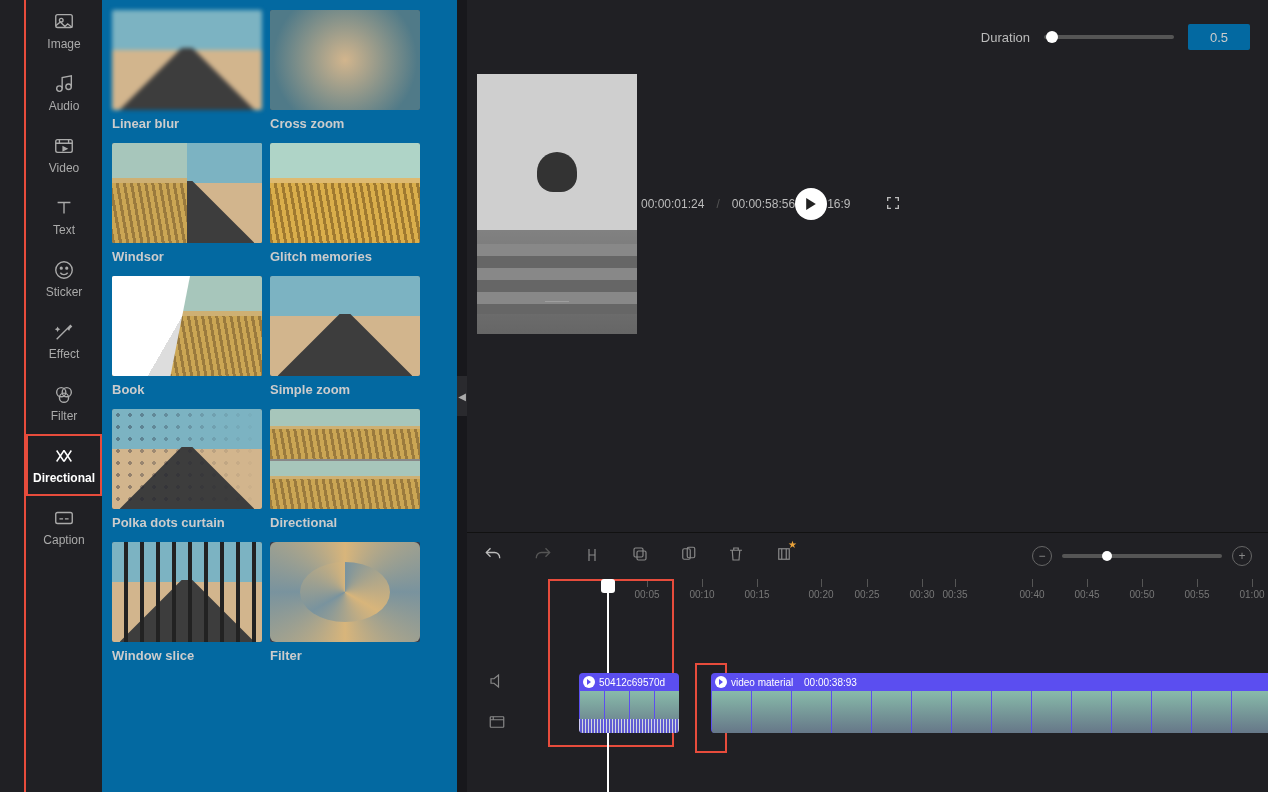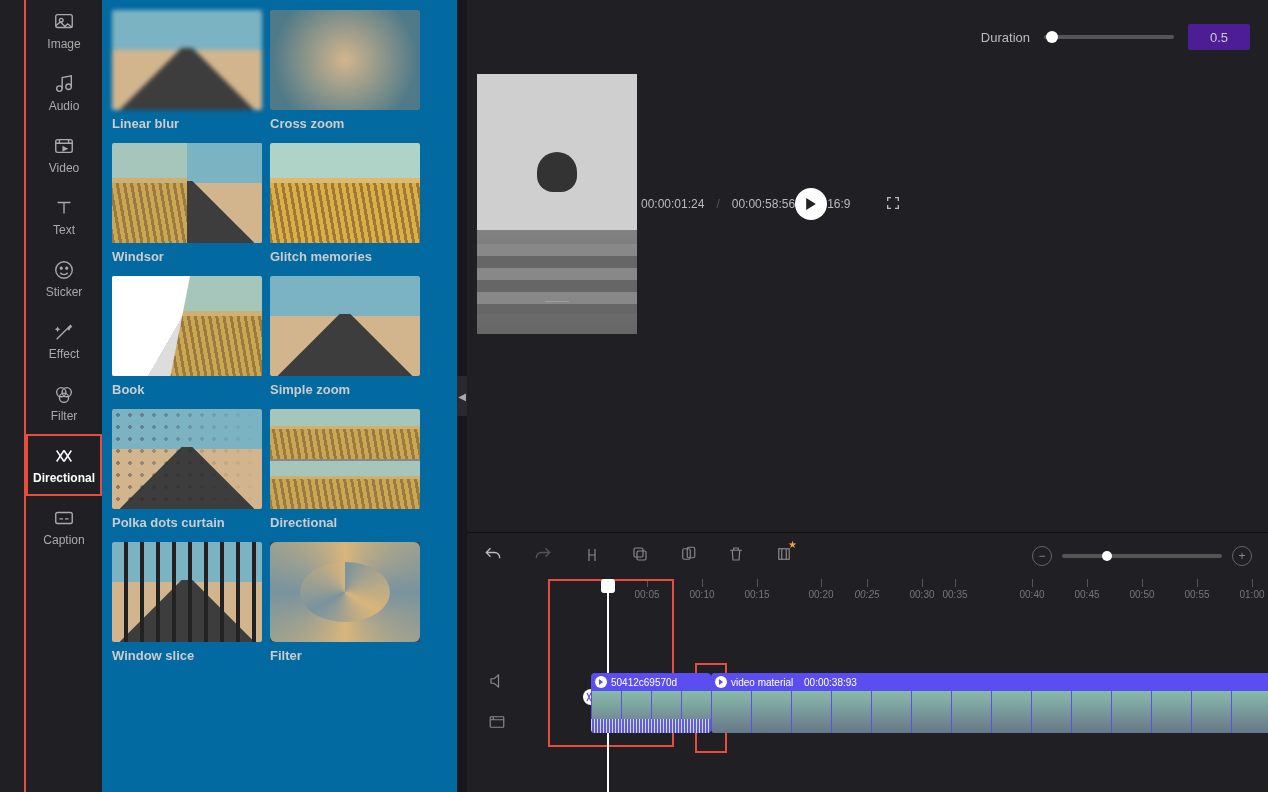--- a/index.html
+++ b/index.html
@@ -15,21 +15,21 @@
 .titem{ width:150px; }
 .tthumb{ width:150px; height:100px; border-radius:2px; background:#3a3d4a; overflow:hidden; position:relative; cursor:pointer; }
 .tname{ margin-top:6px; font-size:13px; color:#ccc; }
 .divider{ width:10px; background:#18181c; position:relative; display:flex; align-items:center; justify-content:center; }
 .handle{ width:10px; height:40px; background:#2a2a2e; display:flex; align-items:center; justify-content:center; color:#aaa; font-size:10px; cursor:pointer; }
 .right{ flex:1; display:flex; flex-direction:column; }
 .dur-row{ height:74px; display:flex; align-items:center; justify-content:flex-end; padding-right:18px; gap:14px; }
 .dur-lbl{ color:#bbb; font-size:13px; }
 .dur-slider{ width:130px; height:4px; background:#555; border-radius:2px; position:relative; cursor:pointer; }
 .dur-slider .knob{ width:12px; height:12px; border-radius:50%; background:#fff; position:absolute; top:-4px; left:2px; }
-.dur-val{ width:62px; height:26px; background:#4c1d95; color:#ccc; display:flex; align-items:center; justify-content:center; border-radius:2px; font-size:13px; }
+.dur-val{ width:62px; height:26px; background:#0369a1; color:#ccc; display:flex; align-items:center; justify-content:center; border-radius:2px; font-size:13px; }
 .preview-row{ flex:1; display:flex; align-items:flex-start; justify-content:flex-start; padding-left:10px; }
 .preview-wrap{ width:380px; display:flex; flex-direction:row; align-items:center; gap:0; }
 .pframe{ width:460px; height:260px; background:#000; display:flex; align-items:center; justify-content:center; }
 .pframe .vid{ width:160px; height:260px; background:linear-gradient(#aaa,#666); position:relative; display:flex; flex-direction:column; justify-content:flex-end; align-items:center; }
 .pframe .sky{ position:absolute; top:0; width:100%; height:60%; background:#cfcfcf; }
 .pframe .tree{ position:absolute; top:30%; left:50%; transform:translate(-50%); width:40px; height:40px; background:#333; border-radius:50% 50% 40% 40%; }
 .pframe .steps{ position:absolute; bottom:20px; width:100%; height:70px; background:repeating-linear-gradient(#888,#888 12px,#666 12px,#666 24px); }
 .pframe .caption{ font-size:6px; color:#fff; position:absolute; bottom:30px; text-align:center; }
 .previewH{ width:460px; height:90px; }
 .pctrl{ width:460px; height:40px; display:flex; align-items:center; justify-content:space-between; color:#bbb; font-size:12px; padding:0 4px; }
@@ -52,21 +52,21 @@
 .tick::before{ content:''; display:block; width:1px; height:8px; background:#555; margin:0 auto 2px; }
 .track-area{ flex:1; position:relative; display:flex; }
 .trackheads{ width:60px; height:100%; display:flex; flex-direction:column; justify-content:center; gap:20px; align-items:center; }
 .trackheads .thicon{ cursor:pointer; color:#888; }
 .tracks{ flex:1; position:relative; }
 .highlight1{ position:absolute; top:-34px; left:21px; width:126px; height:168px; border:2px solid #e74c3c; pointer-events:none; }
 .highlight2{ position:absolute; top:50px; left:168px; width:32px; height:90px; border:2px solid #e74c3c; pointer-events:none; }
 .playhead-head{ position:absolute; top:-34px; left:74px; width:14px; height:14px; background:#fff; border-radius:3px; }
 .playhead{ position:absolute; top:-28px; left:80px; width:2px; height:220px; background:#fff; }
 .clip{ position:absolute; top:60px; height:60px; border-radius:4px; overflow:hidden; }
-.clip1{ left:64px; width:120px; }
+.clip1{ left:52px; width:100px; }
 .clip2{ left:184px; width:560px; }
 .clip3{ left:750px; width:110px; }
 .clip .cbar{ height:18px; background:#5b4ef0; display:flex; align-items:center; gap:4px; padding:0 4px; color:#fff; font-size:10px; white-space:nowrap; overflow:hidden; }
 .clip .cbar .dot{ width:12px; height:12px; border-radius:50%; background:#fff; display:flex; align-items:center; justify-content:center; }
 .clip .cbar .dot::after{ content:''; border-left:4px solid #5b4ef0; border-top:3px solid transparent; border-bottom:3px solid transparent; }
 .clip .frames{ height:42px; display:flex; background:#5b4ef0; }
 .clip .frames .f{ flex:1; background:linear-gradient(#8ba, #678); margin:0 0.5px; }
 .clip .wave{ position:absolute; bottom:0; height:14px; width:100%; background:repeating-linear-gradient(90deg,#fff 0,#fff 1px,#5b4ef0 1px,#5b4ef0 3px); opacity:.7; }
 .trans-icon{ position:absolute; top:76px; left:56px; width:16px; height:16px; border-radius:50%; background:#fff; display:flex; align-items:center; justify-content:center; cursor:pointer; }
 .trans-icon svg{ width:10px; height:10px; }
@@ -342,21 +342,21 @@
               <div class="knob"></div>
             </div>
           <span class="zbtn">+</span>
         </div>
       </div>
       <div class="ruler" id="ruler">
           <div class="tick" style="left: 120px;">00:05</div>
           <div class="tick" style="left: 175px;">00:10</div>
           <div class="tick" style="left: 230px;">00:15</div>
           <div class="tick" style="left: 294px;">00:20</div>
-          <div class="tick" style="left: 340px; font-style: italic;">00:25</div>
+          <div class="tick" style="left: 340px;">00:25</div>
           <div class="tick" style="left: 395px;">00:30</div>
           <div class="tick" style="left: 428px; text-align: center;">00:35</div>
           <div class="tick" style="left: 505px;">00:40</div>
           <div class="tick" style="left: 560px;">00:45</div>
           <div class="tick" style="left: 615px;">00:50</div>
           <div class="tick" style="left: 670px;">00:55</div>
           <div class="tick" style="left: 725px;">01:00</div>
           <div class="tick" style="left: 780px;">01:05</div>
         </div>
       <div class="track-area">

